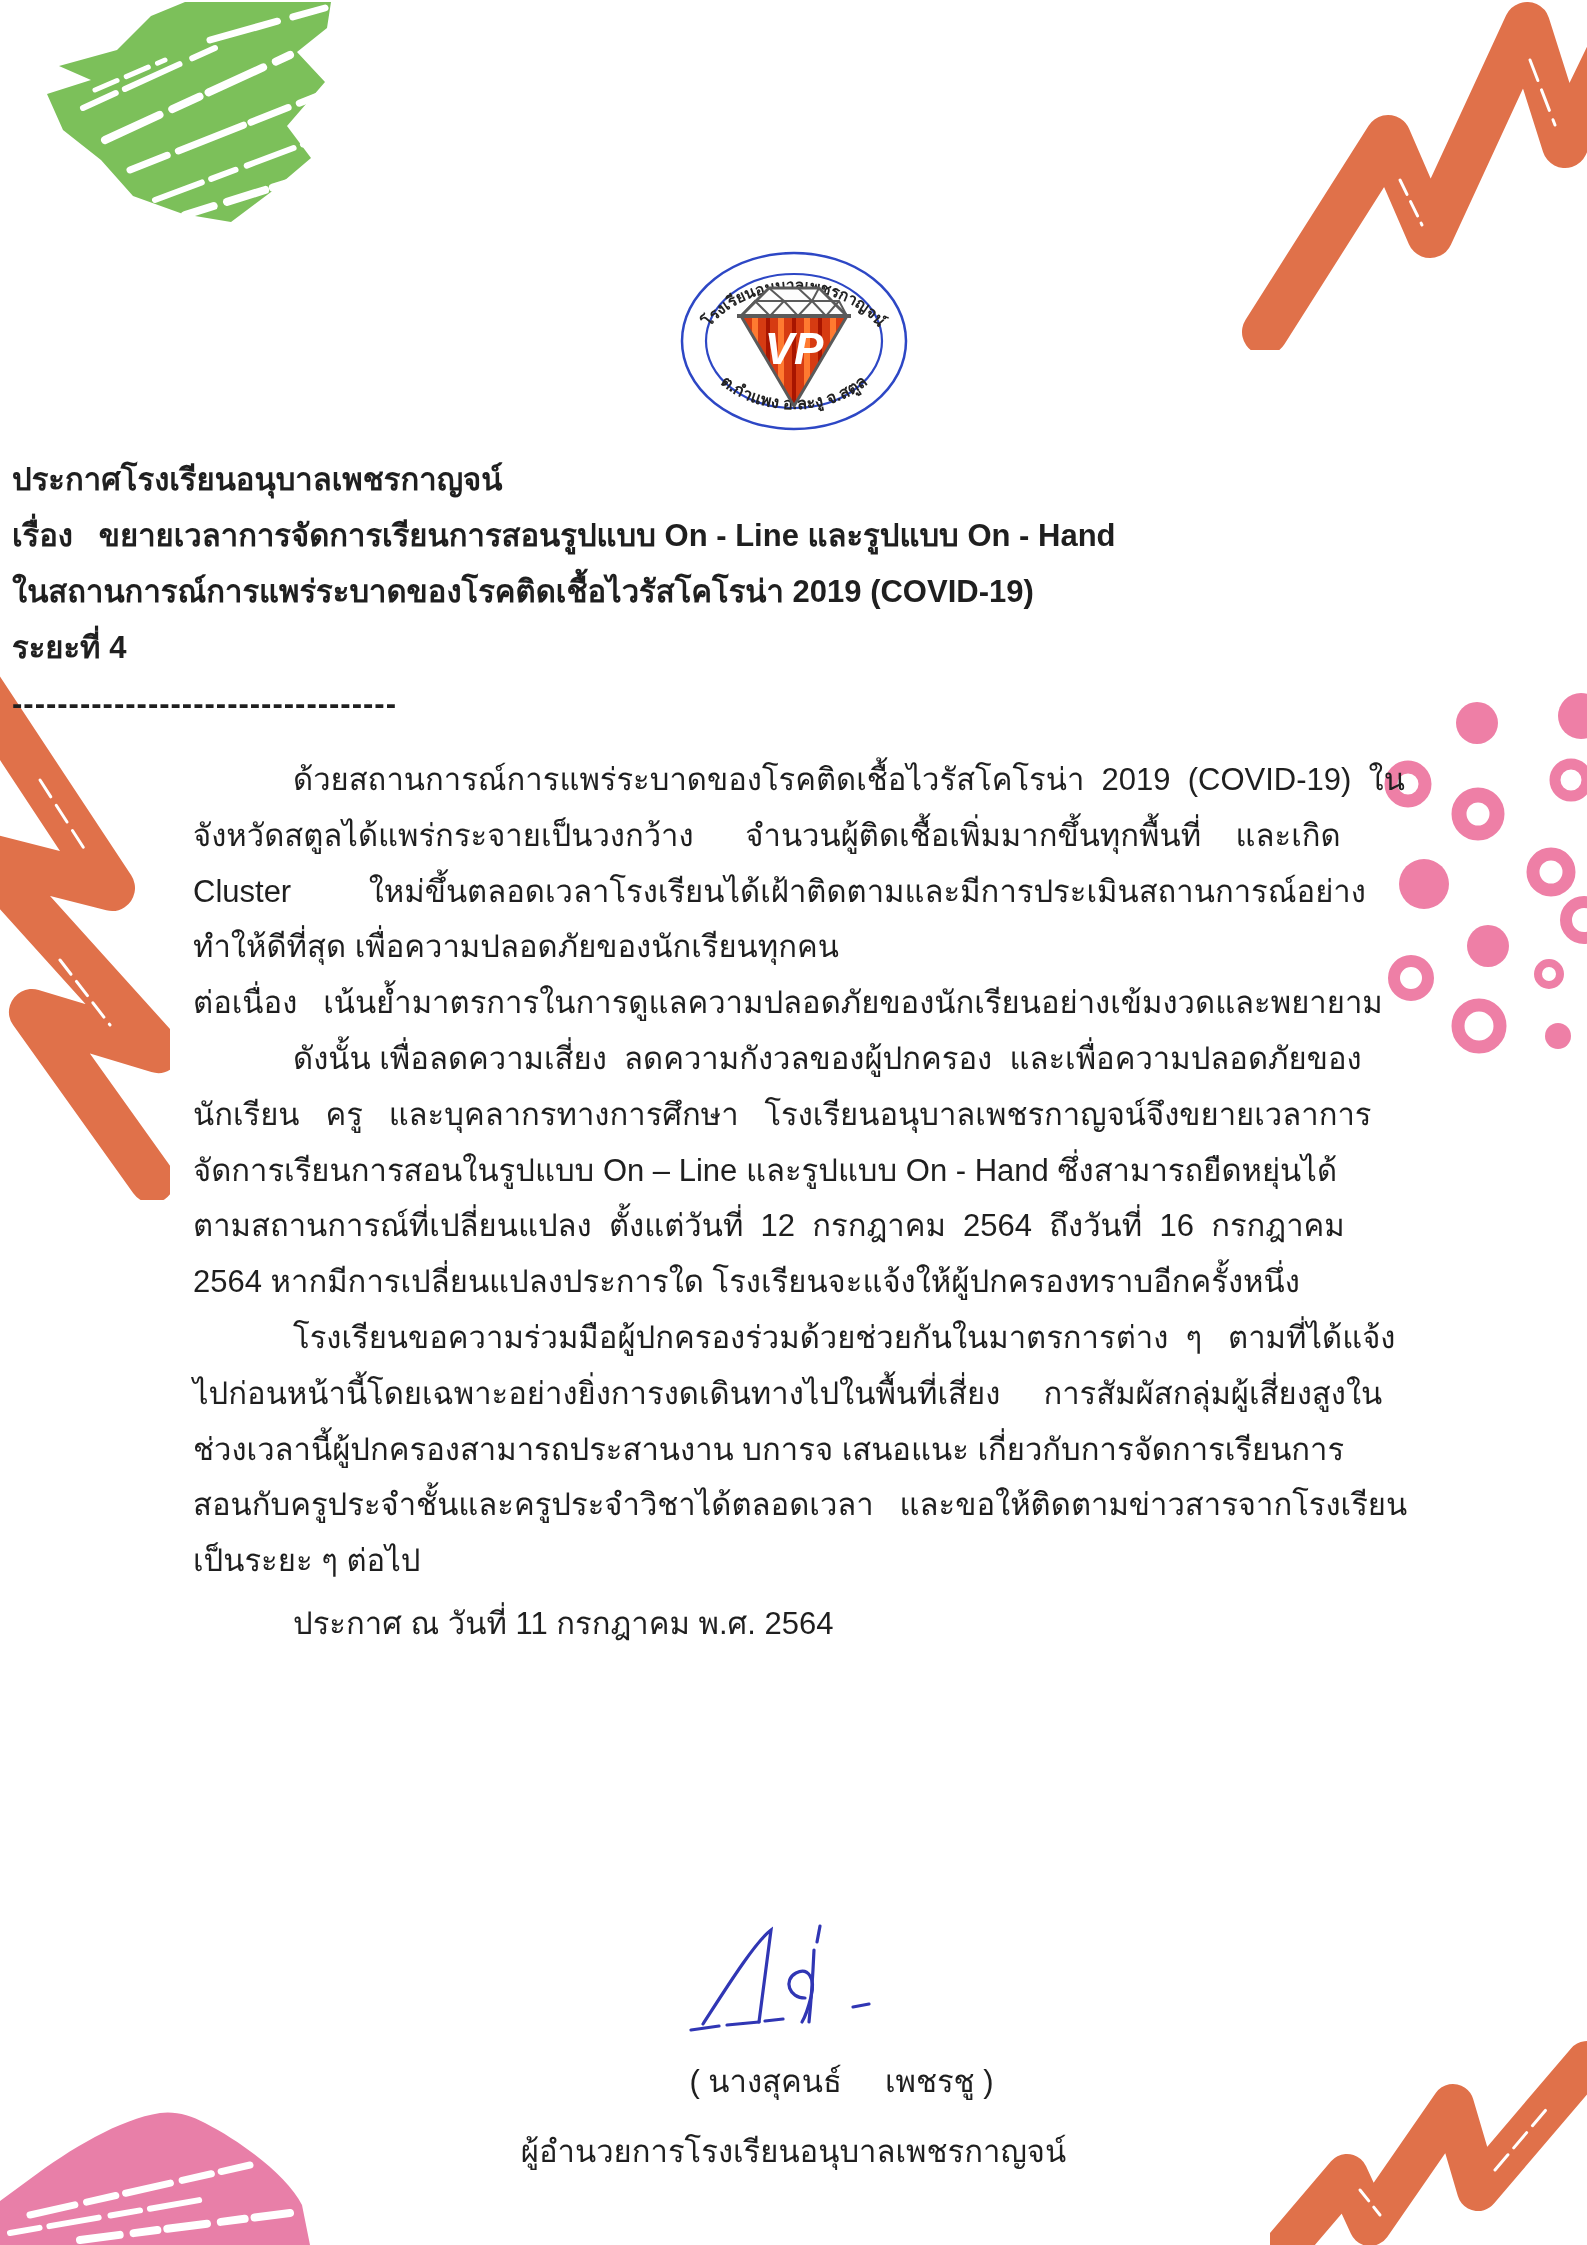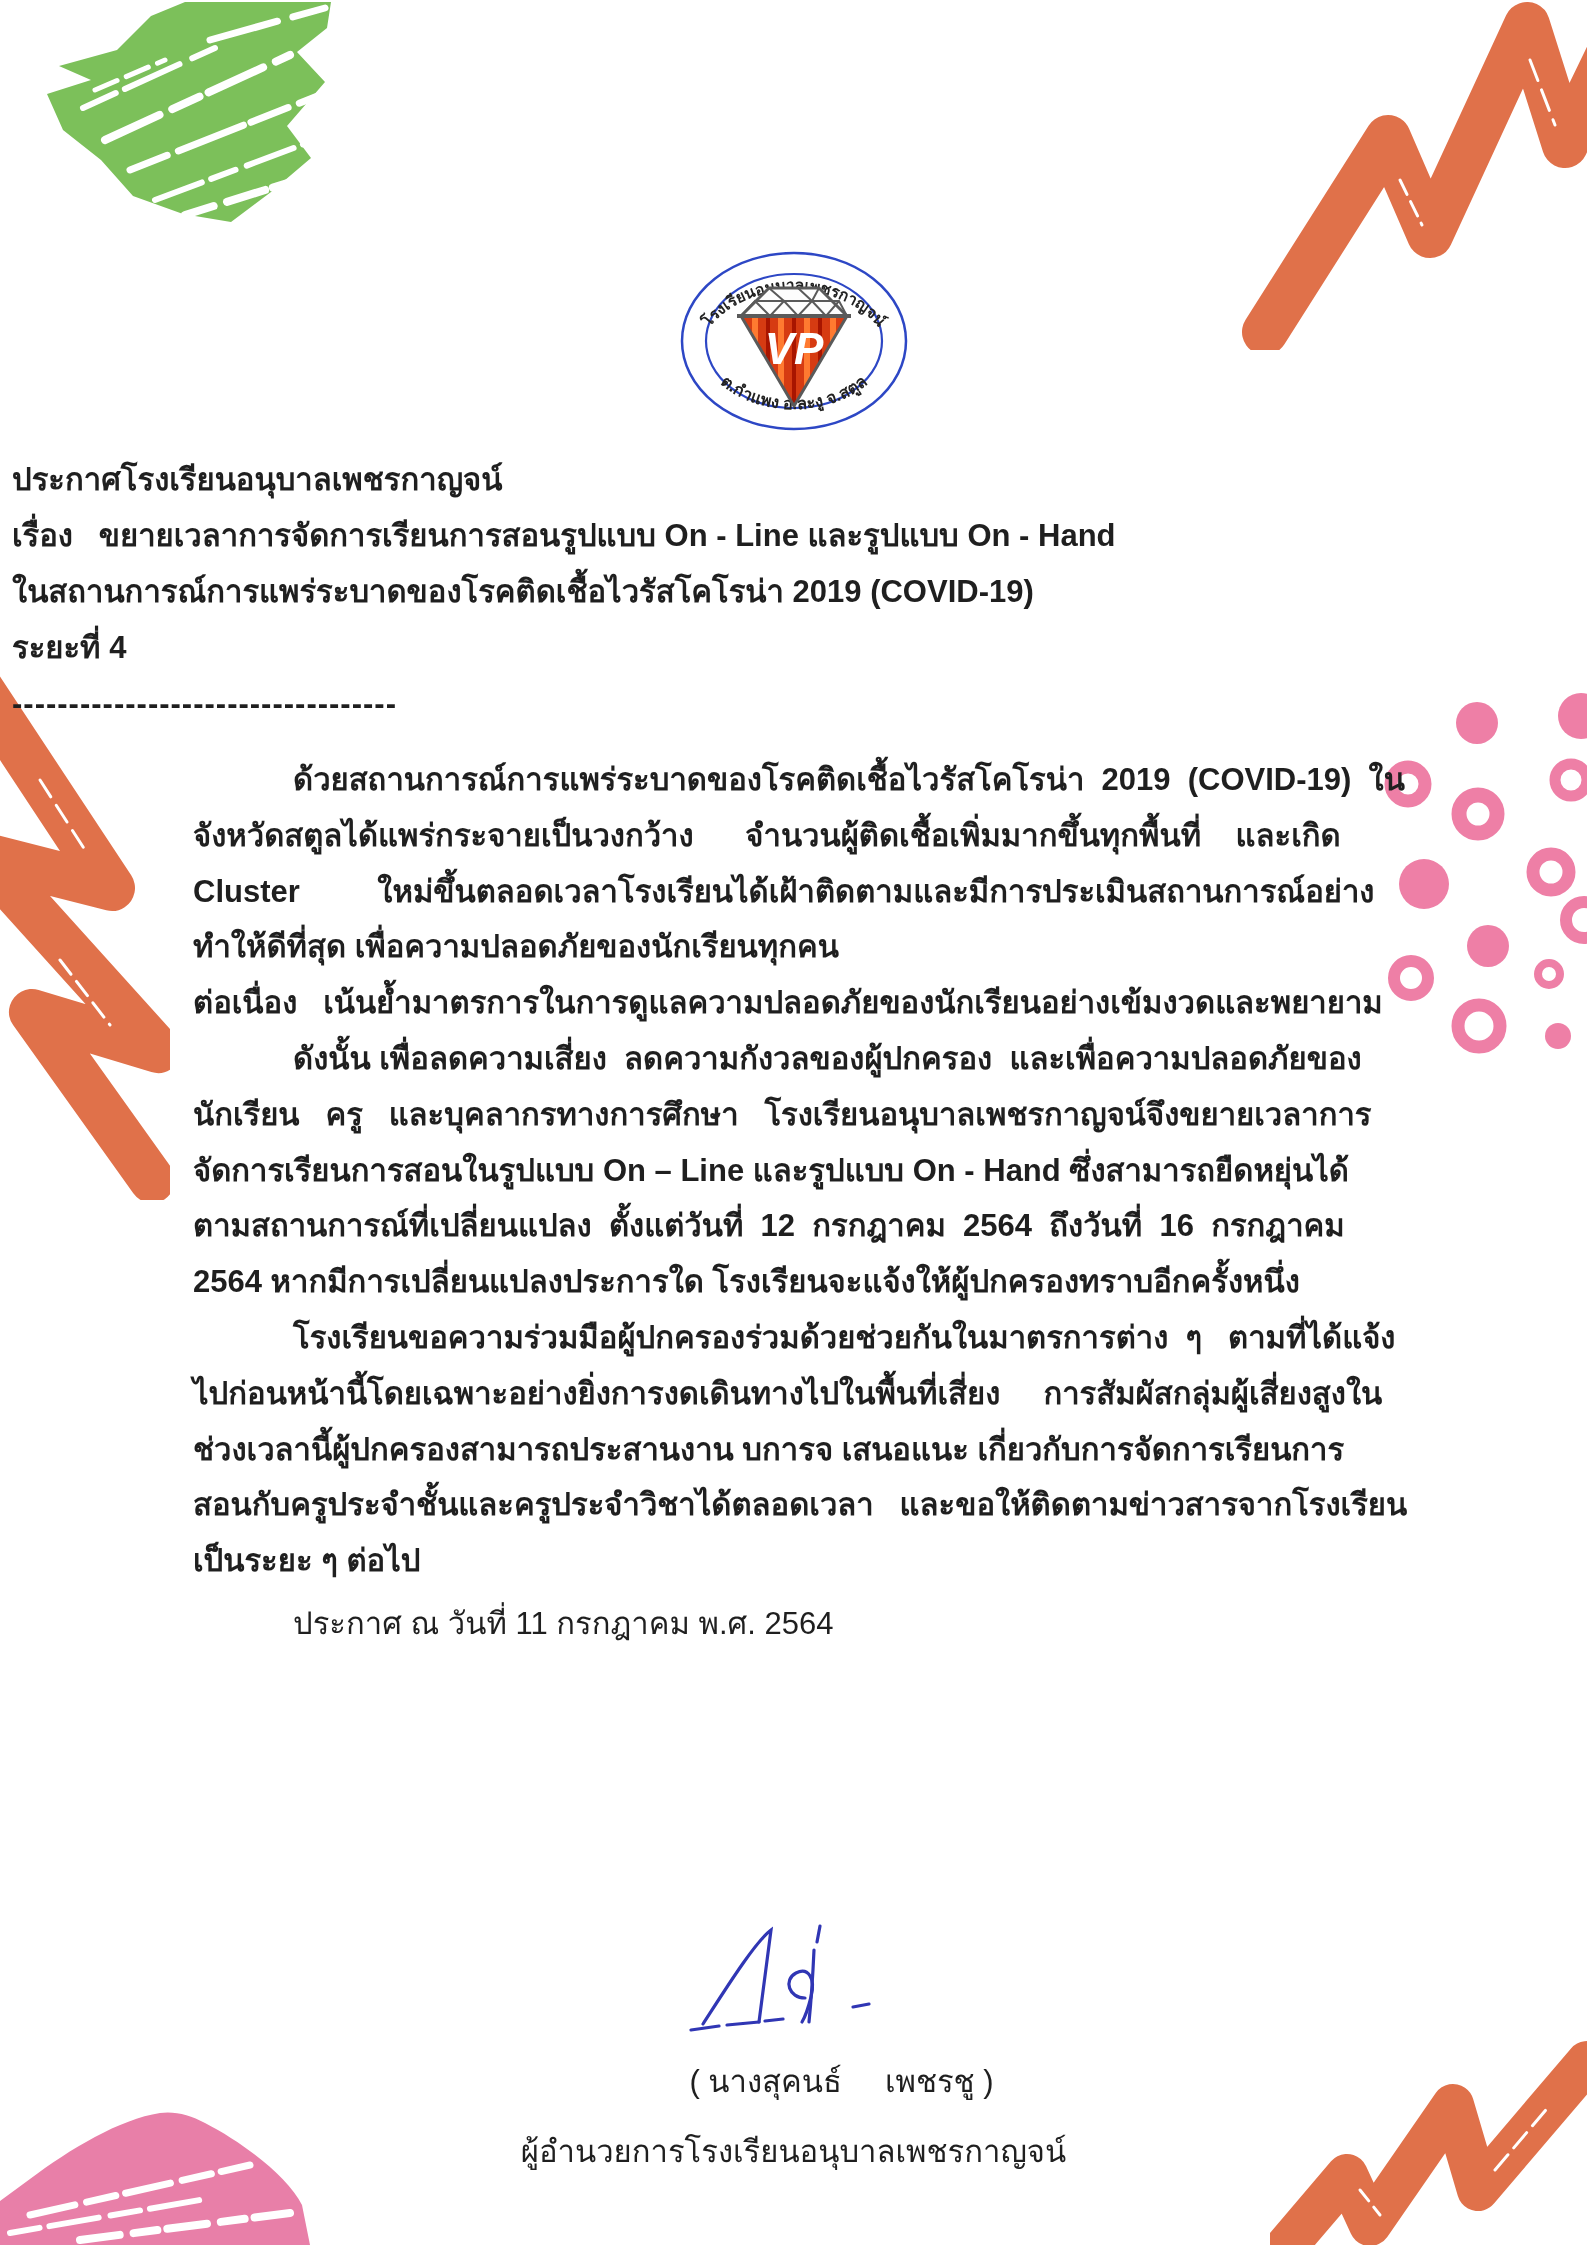--- a/index.html
+++ b/index.html
@@ -18,21 +18,21 @@
   
   .title-block{
     position:absolute;top:452px;left:12px;width:100%;
     text-align:left;font-weight:bold;font-size:31px;line-height:56px;
   }
   .title-line{white-space:pre-wrap;}
   .divider-line{letter-spacing:1px;font-weight:bold;}
   
   .doc-body{
     position:absolute;top:752px;left:193px;width:1210px;
-    font-size:31px;line-height:55.8px;font-weight:bold;
+    font-size:31px;line-height:55.8px;
   }
   .doc-body .line{white-space:pre;height:55.8px;}
   .doc-body .line.indent{padding-left:100px;}
   
   .announce-date{position:absolute;top:1598px;left:293px;font-size:31px;white-space:pre;}
   .signature{position:absolute;top:1912px;left:685px;width:220px;height:135px;}
   .signer-name{position:absolute;top:2056px;left:0;width:100%;text-align:center;font-size:31px;white-space:pre;padding-left:48px;}
   .signer-title{position:absolute;top:2126px;left:0;width:100%;text-align:center;font-size:31px;font-family:Liberation Serif, serif;}
 </style>
 </head>

